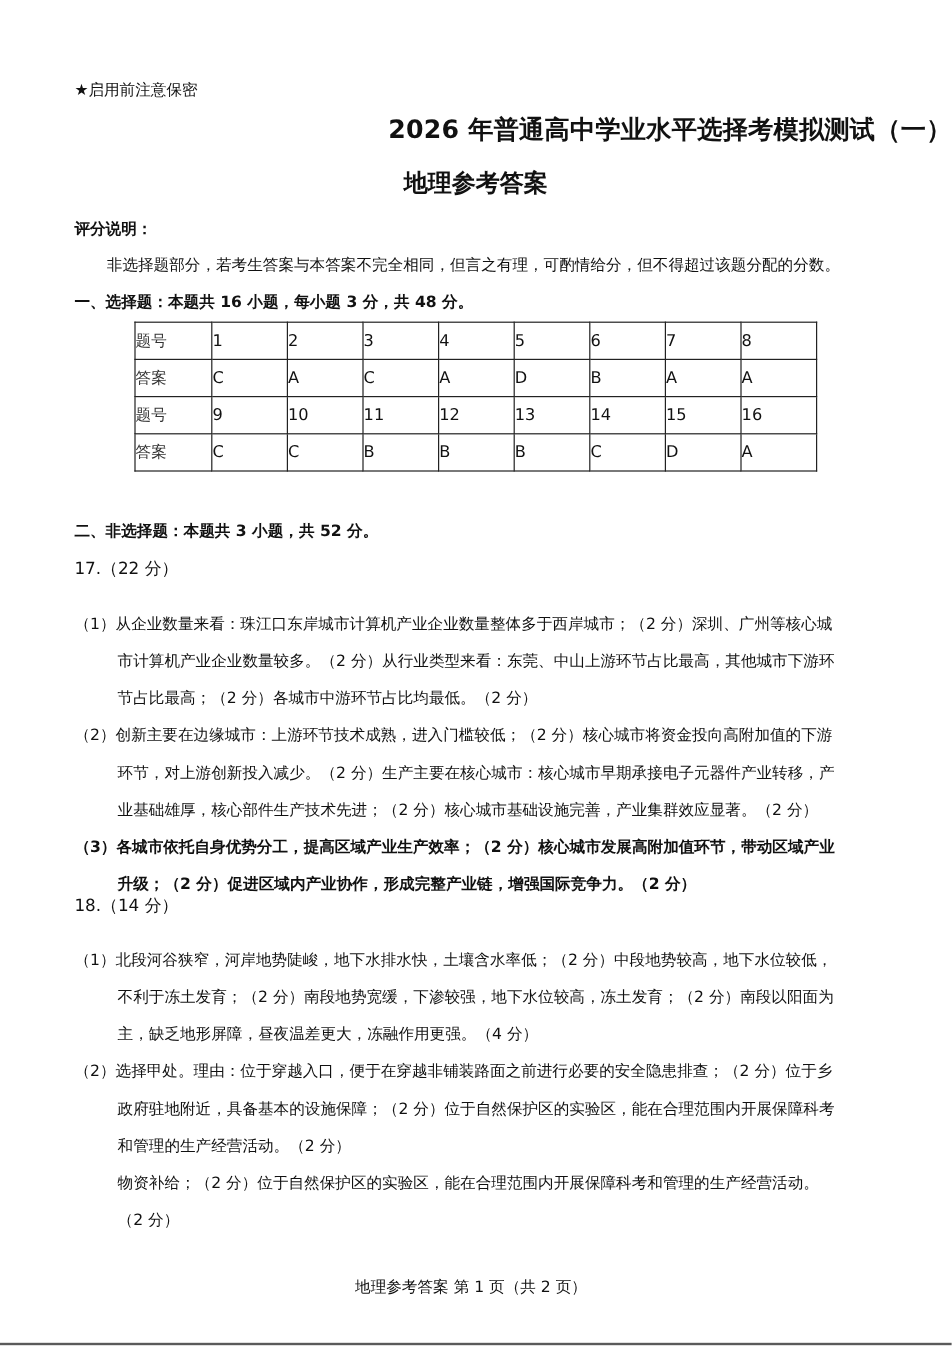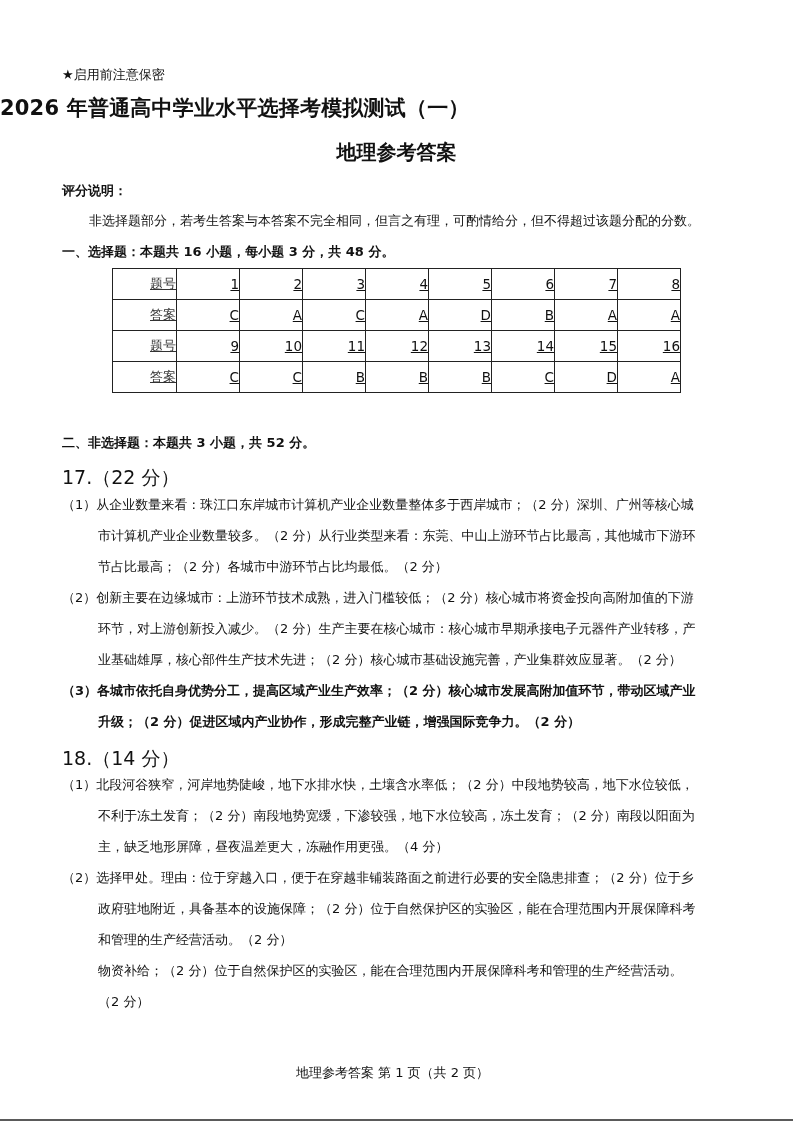--- a/index.html
+++ b/index.html
@@ -3,38 +3,37 @@
   <meta charset="utf-8">
   <style>
     html, body { margin: 0; padding: 0; background: #ffffff; }
     body {
       width: 793px; height: 1122px; position: relative; overflow: hidden;
       font-family: "DejaVu Sans", "Liberation Sans", sans-serif;
       color: #111111;
     }
     .abs { position: absolute; white-space: nowrap; }
     .confidential { left: 62px; top: 66px; font-size: 13px; }
-    .title { left: 0; width: 793px; text-align: left; top: 94px; font-size: 21px; font-weight: bold; letter-spacing: 0.2px; }
+    .title { left: 0; width: 793px; text-align: right; top: 94px; font-size: 21px; font-weight: bold; letter-spacing: 0.2px; }
     .subtitle { left: 0; width: 793px; text-align: center; top: 139px; font-size: 20px; font-weight: bold; }
     .note-label { left: 62px; top: 182px; font-size: 13px; font-weight: bold; }
     .note-text { left: 89px; top: 212px; font-size: 13px; }
     .sec1 { left: 62px; top: 243px; font-size: 13px; font-weight: bold; }
     .answer-table {
       position: absolute; left: 112px; top: 268px;
       border-collapse: collapse; font-size: 13.5px;
     }
     .answer-table td {
-      border: 1.3px solid #222; height: 30px; text-align: right; padding: 0;
+      border: 1.3px solid #222; height: 30px; text-align: left; padding: 0;
       width: 62px;
-      text-decoration: underline;
     }
     .answer-table td.hdr { width: 63px; color: #333; font-size: 13px; }
     .sec2 { left: 62px; top: 434px; font-size: 13px; font-weight: bold; }
-    .qhead { left: 62px; font-size: 19px; }
-    .para { position: absolute; left: 62px; width: 680px; font-size: 13px; line-height: 31px; }
+    .qhead { left: 62px; font-size: 14px; }
+    .para { position: absolute; left: 62px; width: 680px; font-size: 13px; line-height: 31px; margin-top: 16px; }
     .para .line { display: block; white-space: nowrap; }
     .para .line.indent { padding-left: 36px; }
     .para .line.sub { padding-left: 36px; }
     .footer { left: 0; width: 785px; text-align: center; top: 1064px; font-size: 13px; }
     .bottom-rule { position: absolute; left: 0; width: 793px; top: 1119px; height: 2px; background: #5a5a5a; }
   </style>
 </head>
 <body>
 
 <div class="abs confidential">★启用前注意保密</div>

